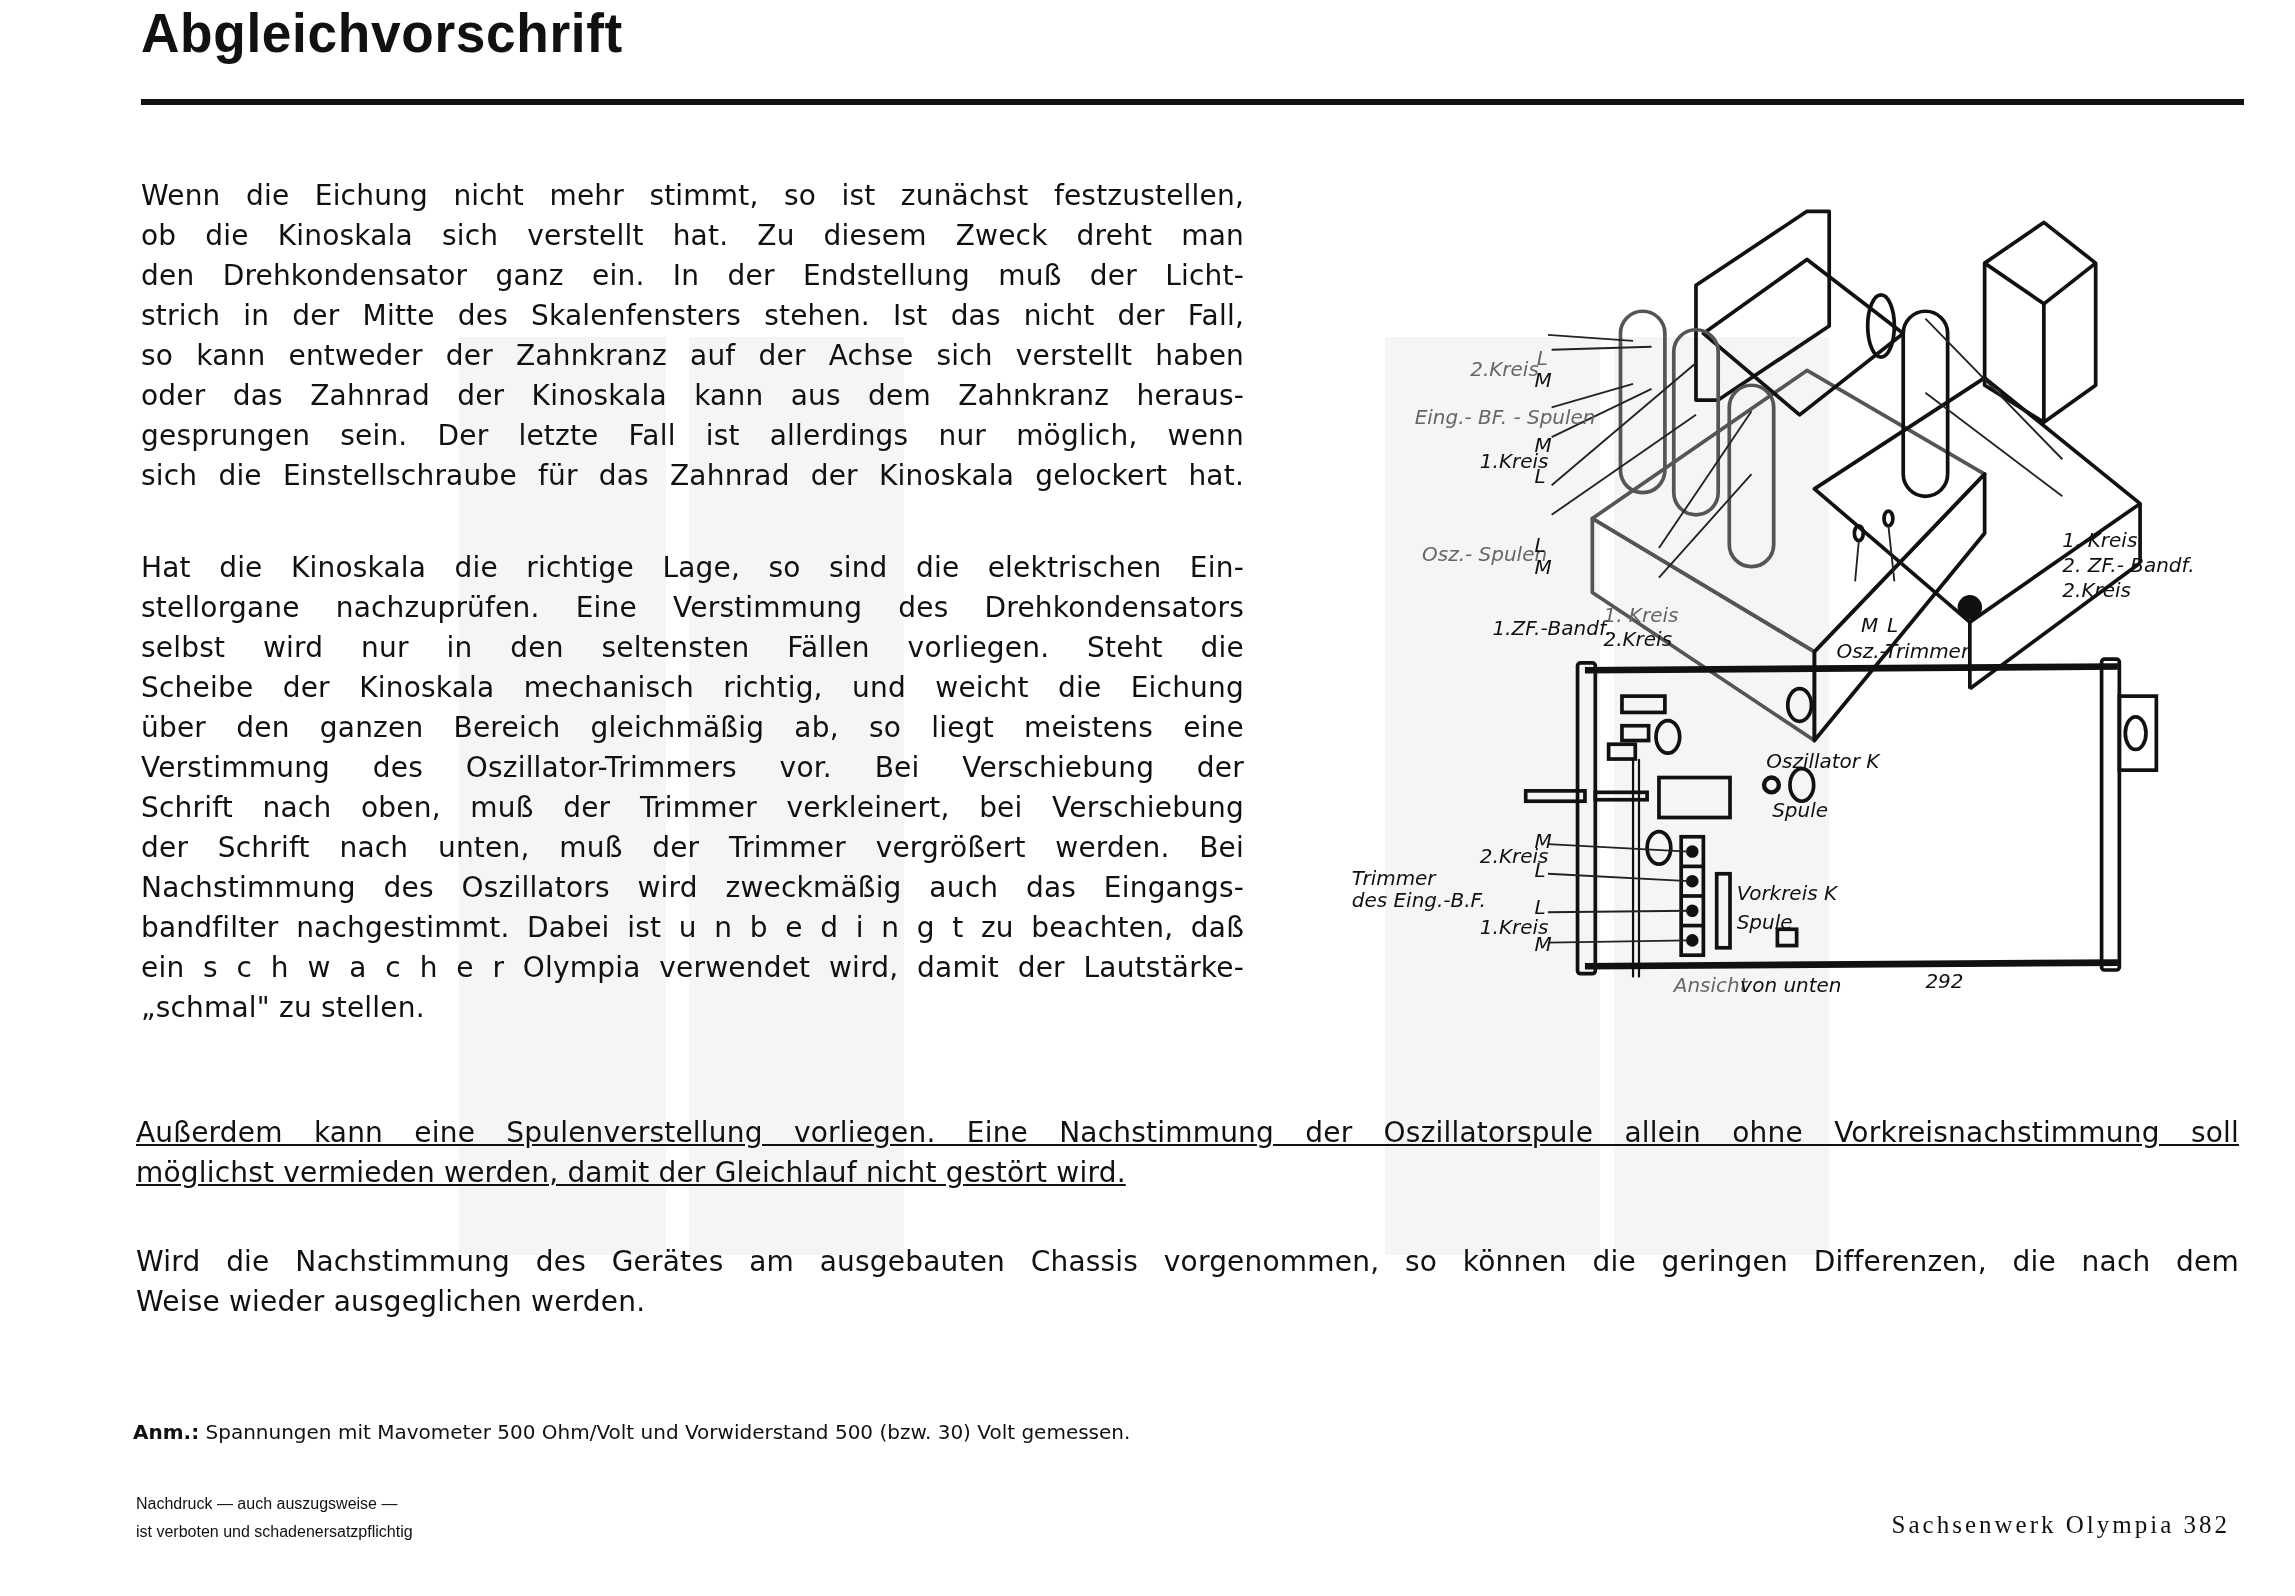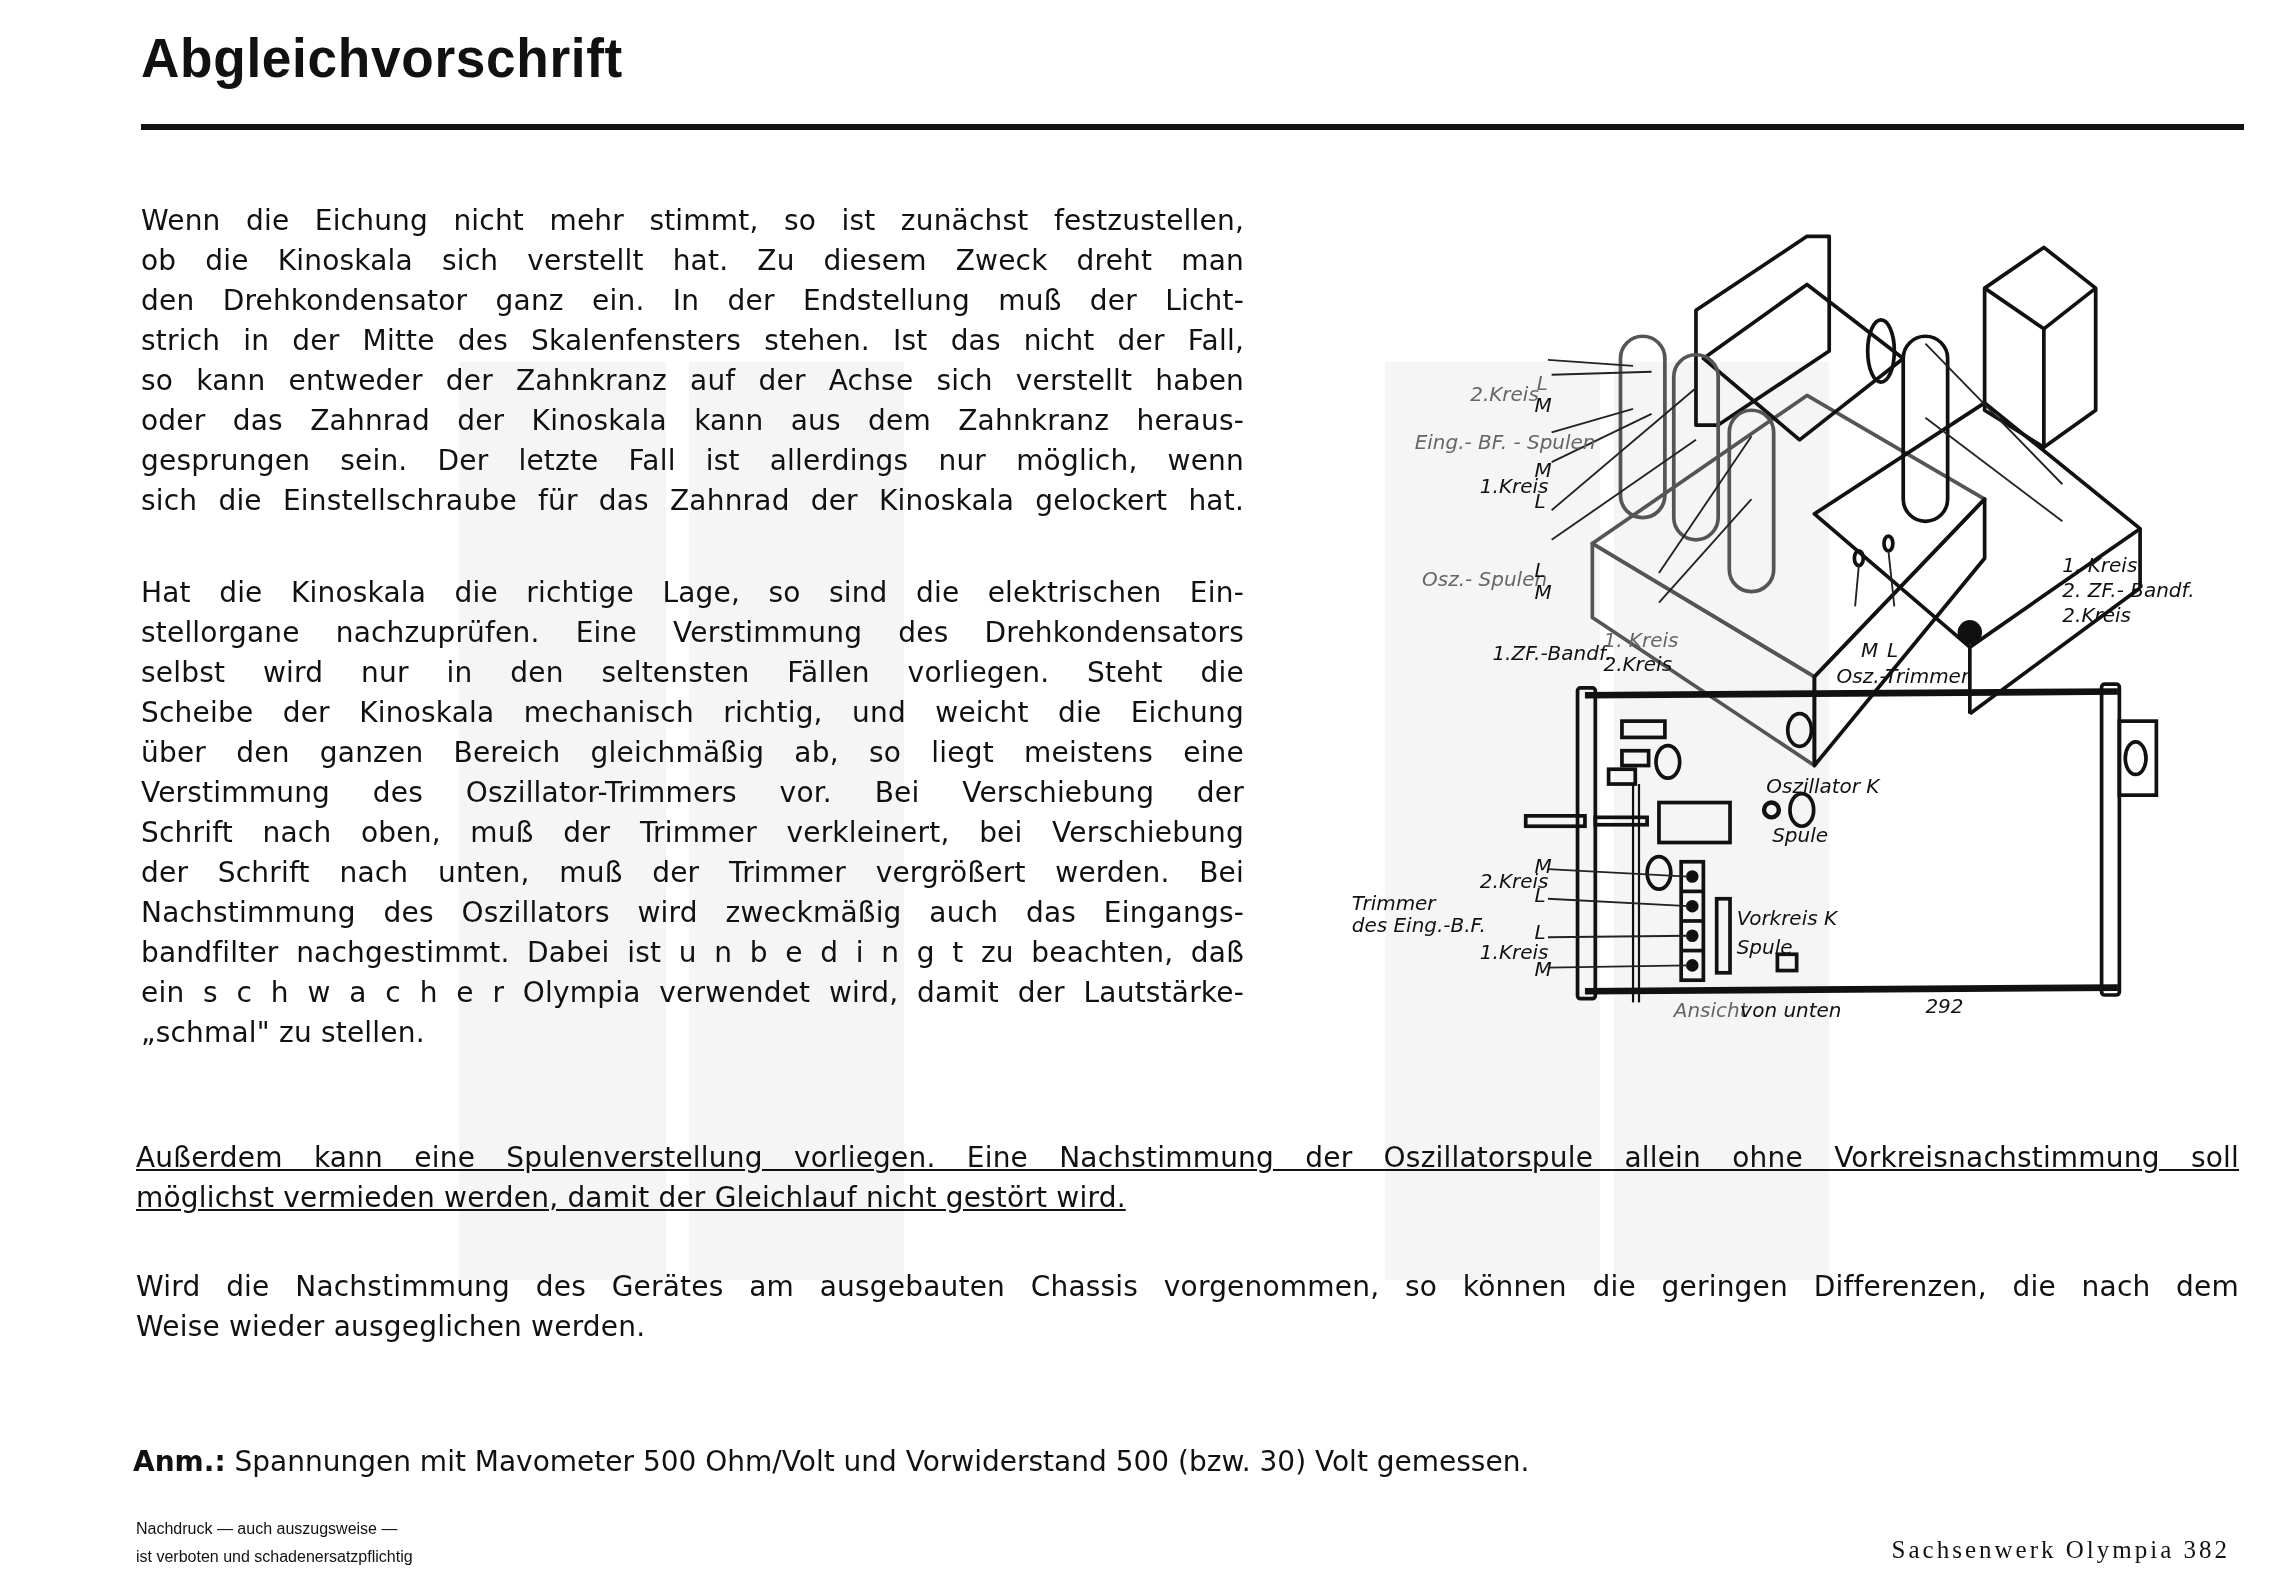--- a/index.html
+++ b/index.html
@@ -1,36 +1,36 @@
 <!DOCTYPE html>
 <html style="font-size:12px"><head>
 <meta charset="utf-8">
 <style>
   html, body { margin: 0; padding: 0; background: #ffffff; }
   body { width: 2295px; height: 1596px; position: relative; overflow: hidden; color: #111; }
-  .page { position: absolute; inset: 0; margin-top: 25px; }
+  .page { position: absolute; inset: 0; }
   .title {
     position: absolute; left: 141px; top: 0px;
     font-family: "Liberation Sans", sans-serif; font-weight: bold;
     font-size: 56px; letter-spacing: 0.7px; transform: scaleX(0.95); transform-origin: left top;
   }
   .rule { position: absolute; left: 141px; top: 99px; width: 2103px; height: 6px; background: #111; }
   .watermark {
     position: absolute; background: #f1f1f1; z-index: 0;
   }
   .para {
     position: absolute; z-index: 1;
     font-family: "DejaVu Sans", sans-serif; font-size: 28px; line-height: 40px;
     text-align: justify; text-align-last: justify; letter-spacing: 0.2px;
   }
   .para .line { display: block; text-align: justify; text-align-last: justify; white-space: nowrap; }
   .para.left { left: 141px; width: 1103px; }
   .para.wide { left: 136px; width: 2103px; }
   .line.last { text-align-last: left; }
-  .anm { position: absolute; left: 133px; top: 1420px; font-family: "DejaVu Sans", sans-serif; font-size: 28px; z-index: 1; }
+  .anm { position: absolute; left: 133px; top: 1420px; font-family: "DejaVu Sans", sans-serif; font-size: 20px; z-index: 1; }
   .anm b { font-weight: bold; }
   .footer-left { position: absolute; left: 136px; top: 1490px; font-family: Liberation Sans, sans-serif; font-size: 16px; line-height: 28px; z-index: 1; }
   .footer-right { position: absolute; right: 65px; top: 1511px; font-family: "Liberation Serif", serif; font-size: 25px; letter-spacing: 3px; z-index: 1; }
   .diagram { position: absolute; left: 1348px; top: 178px; width: 918px; height: 829px; z-index: 1; }
   .diagram svg { width: 100%; height: 100%; }
   .lbl { font-family: "DejaVu Sans", sans-serif; font-style: italic; font-size: 27px; fill: #111; }
   .lbl-grey { fill: #666; }
 </style>
 </head>
 <body>

